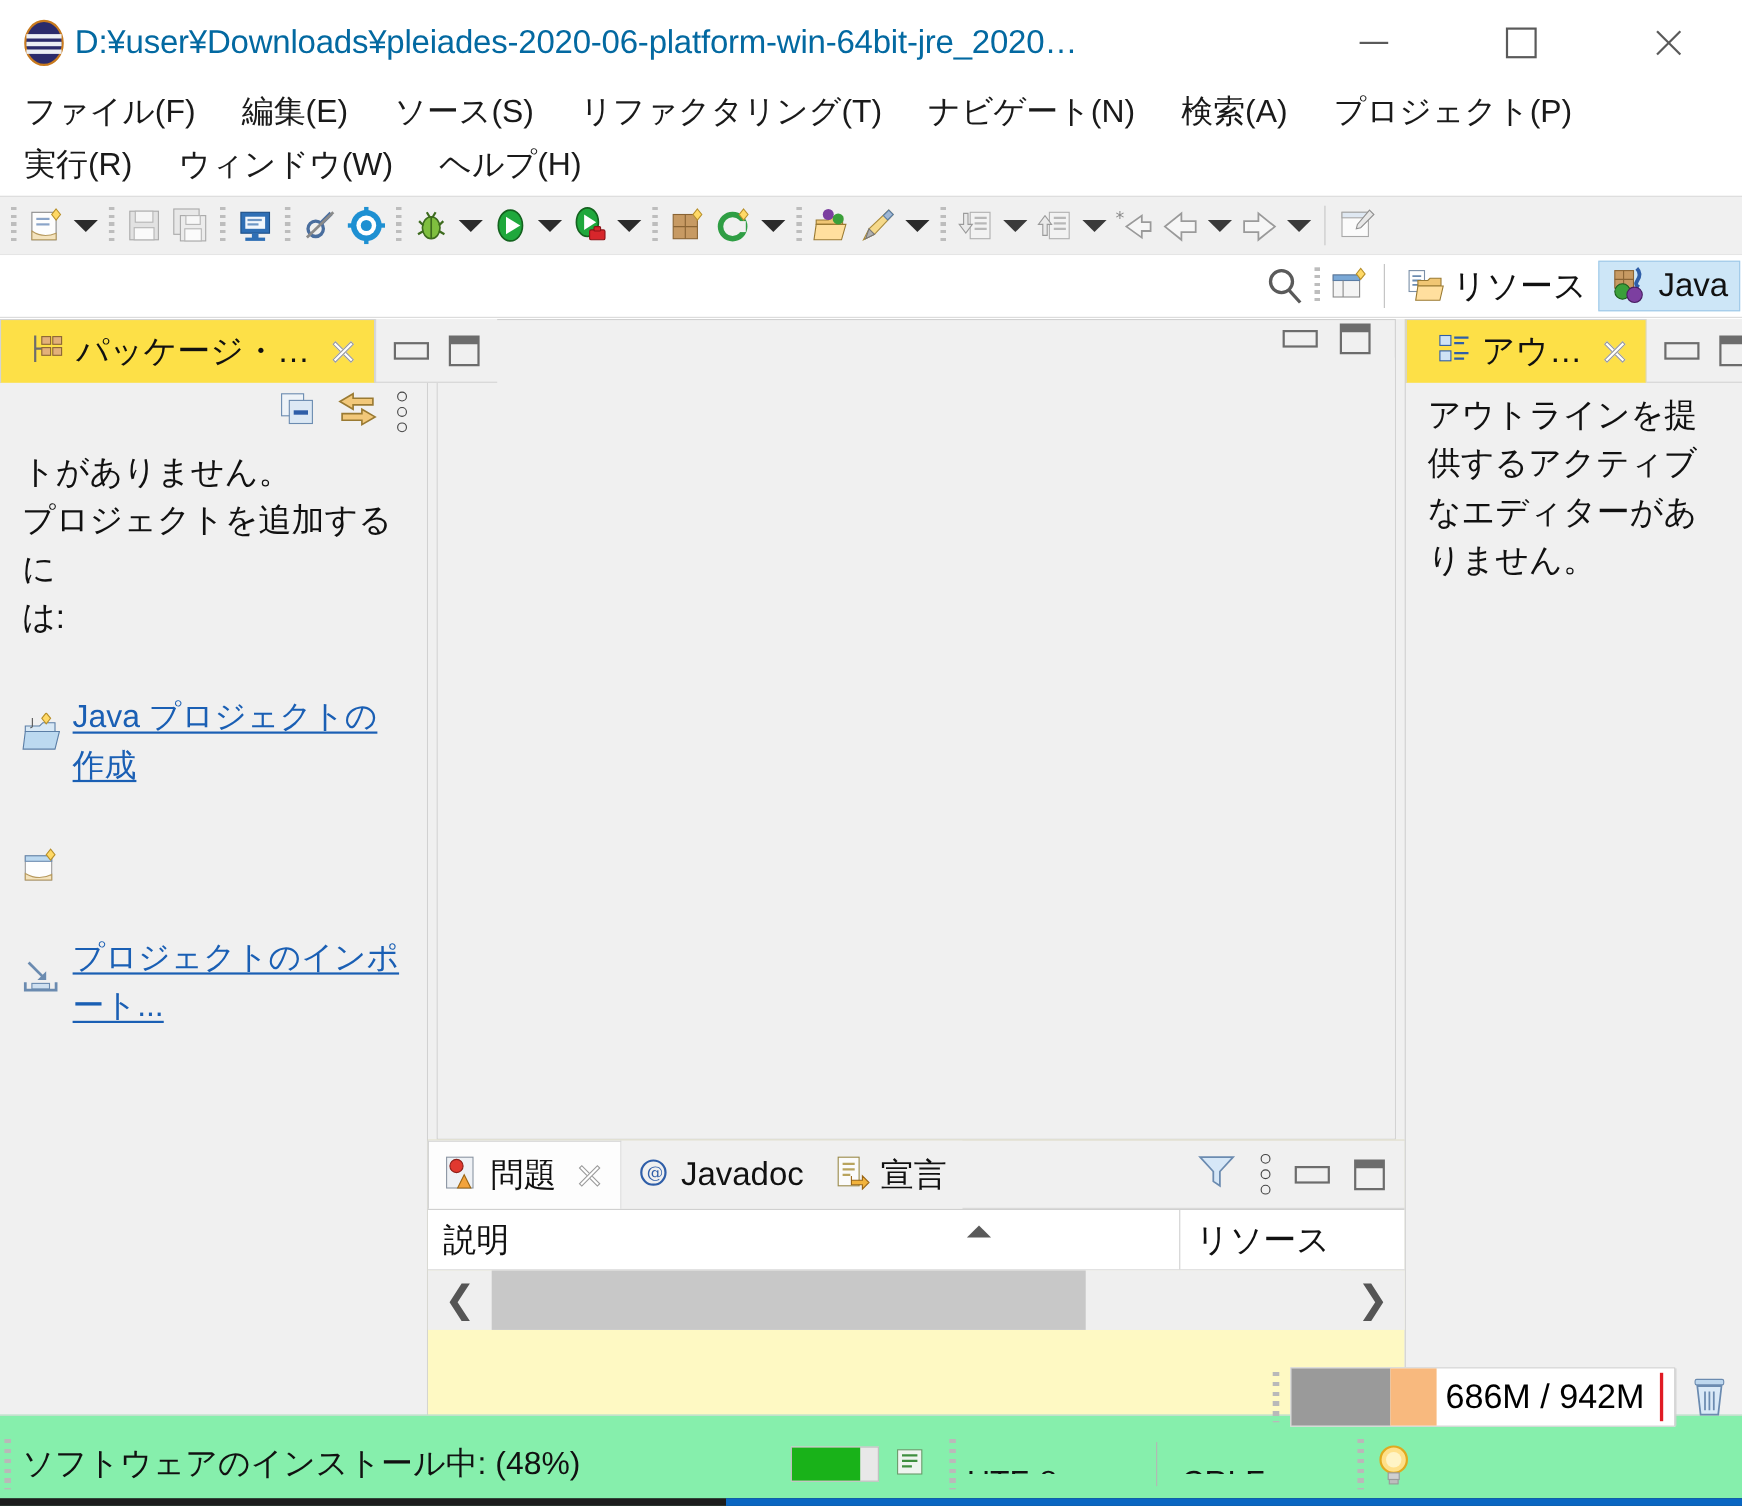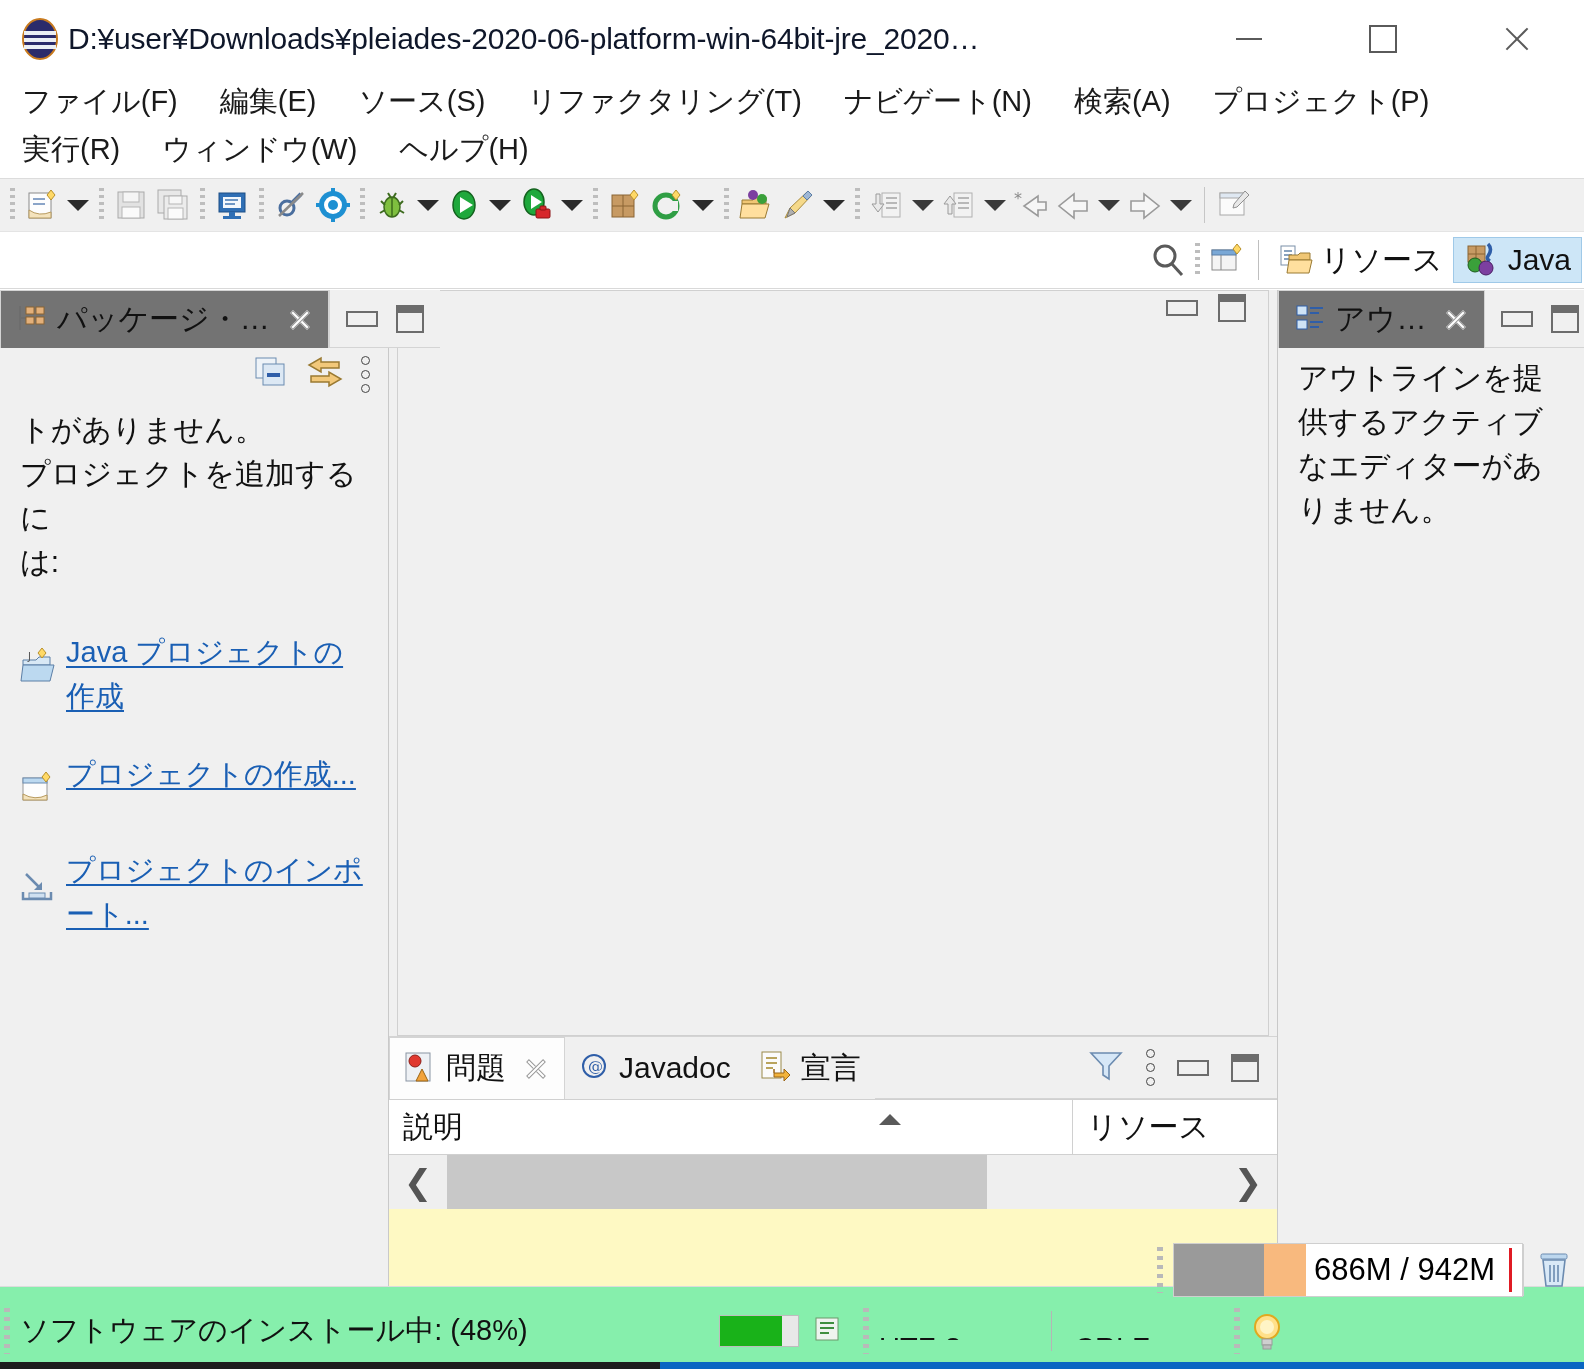--- a/index.html
+++ b/index.html
@@ -22,21 +22,21 @@
     position: relative;
   }
   .title-icon {
     width: 44px; height: 44px;
     margin-left: 18px; margin-right: 6px;
     flex: none;
     position: relative;
   }
   .title-text {
     font-size: 30px;
-    color: #0f172a;
+    color: #0369a1;
     white-space: nowrap;
     overflow: hidden;
     letter-spacing: -0.2px;
   }
   .win-buttons {
     position: absolute;
     right: 0; top: 0;
     height: 78px;
     display: flex;
   }
@@ -167,22 +167,22 @@
   
   .viewtabs {
     height: 58px;
     background: #f0f0f0;
     display: flex;
     align-items: stretch;
     position: relative;
   }
   .viewtab {
     display: flex; align-items: center; gap: 10px;
-    padding: 0 14px 0 16px;
-    background: #737373;
+    padding: 0 14px 0 28px;
+    background: #fde047;
     border-top: 1px solid #d4d4d4;
     border-left: 1px solid #d4d4d4;
     border-right: 1px solid #d4d4d4;
   }
   .viewtab .tablabel { font-size: 30px; color: #111; white-space: nowrap; }
   .tabclose {
     width: 28px; height: 28px; position: relative; margin-left: 6px; flex:none;
   }
   .tabclose:before, .tabclose:after {
     content:''; position:absolute; left: 2px; top: 12px;
@@ -659,21 +659,20 @@
 
         <div class="pe-link-row">
           <span class="pe-link-icon">
             <svg width="42" height="40" viewBox="0 0 42 40">
               <rect x="3" y="8" width="24" height="22" fill="#fdfdfd" stroke="#9a9a9a"></rect>
               <rect x="3" y="8" width="24" height="5" fill="#bcd9f0" stroke="#6b8bb0"></rect>
               <path d="M3 24 Q15 31 27 25 L27 30 L3 30 Z" fill="#f4e3bd" stroke="#b79a5e"></path>
               <path d="M26 2 L30 7 L26 12 L22 7 Z" fill="#ffd966" stroke="#b8902a"></path>
             </svg>
           </span>
-          <span class="pe-link-text">プロジェクトの作成...</span>
         </div>
 
         <div class="pe-link-row">
           <span class="pe-link-icon">
             <svg width="42" height="40" viewBox="0 0 42 40">
               <path d="M6 8 L20 22" stroke="#6b8bb0" stroke-width="2.5" fill="none"></path>
               <path d="M22 16 L22 24 L14 24 Z" fill="#6b8bb0"></path>
               <path d="M3 26 L3 33 L31 33 L31 26" fill="none" stroke="#6b8bb0" stroke-width="2.5"></path>
               <rect x="9" y="27" width="16" height="5" fill="#cfe0f0" stroke="#6b8bb0"></rect>
             </svg>

